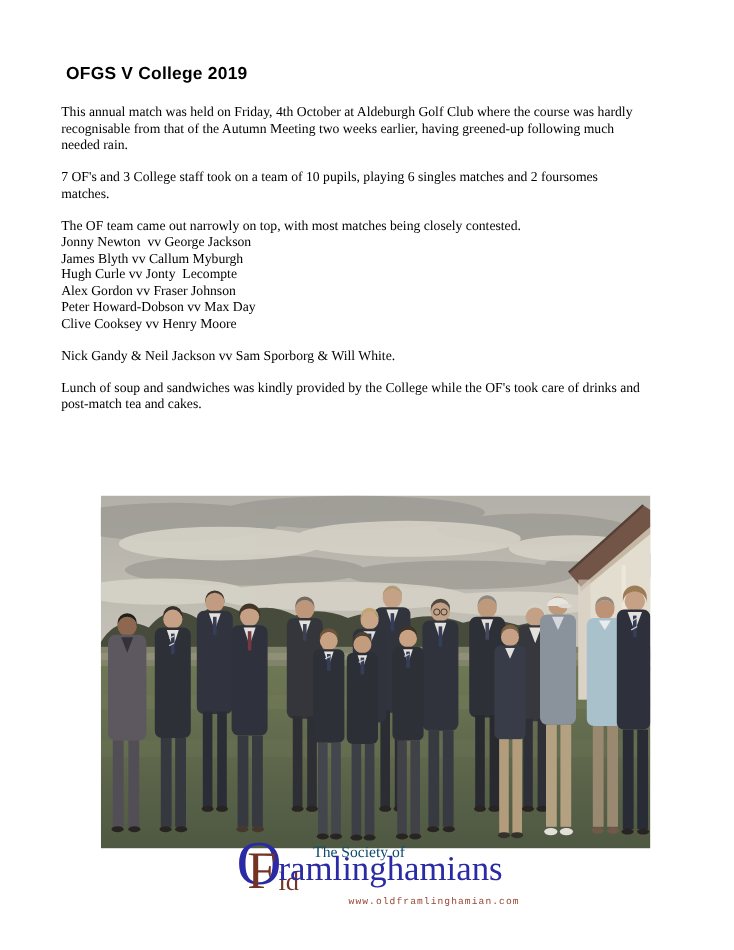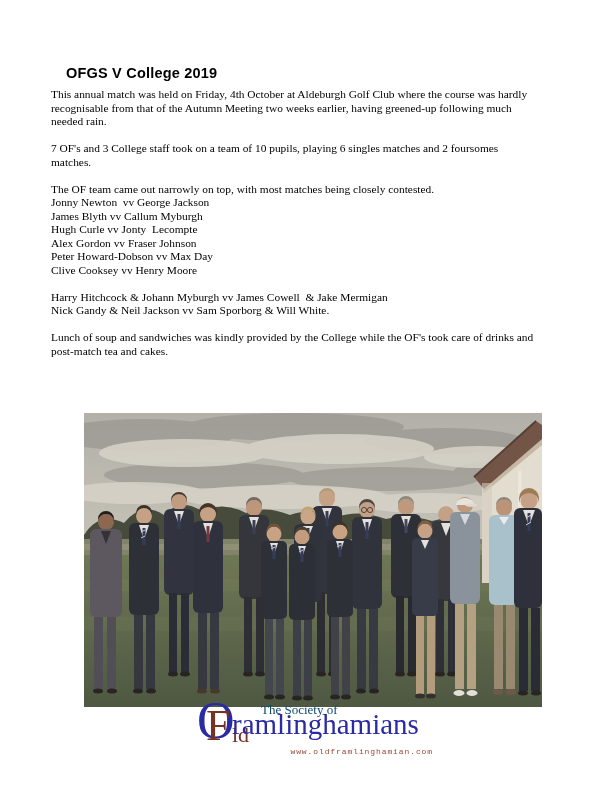--- a/index.html
+++ b/index.html
@@ -1,21 +1,21 @@
 <!DOCTYPE html>
 <html><head>
 <meta charset="utf-8">
 <style>
   html,body{margin:0;padding:0;background:#ffffff;}
   .page{
     position:relative;width:612px;height:792px;background:#ffffff;
     font-family:"Liberation Serif",serif;color:#000;overflow:hidden;
   }
   .doc-title{
-    position:absolute;left:51px;top:50px;margin:15px;
+    position:absolute;left:51px;top:50px;margin:4px;
     font-family:"Liberation Sans",sans-serif;font-weight:bold;
     font-size:14.5px;letter-spacing:.2px;color:#000;
   }
   .body-text{
     position:absolute;left:51px;top:88px;width:520px;
     font-size:11.4px;line-height:13.5px;
   }
   .para{margin:0 0 13.5px 0;}
   .ln{display:block;white-space:pre;}
   .photo{
@@ -58,21 +58,20 @@
     <p class="para">
       <span class="ln">The OF team came out narrowly on top, with most matches being closely contested.</span>
       <span class="ln">Jonny Newton  vv George Jackson</span>
       <span class="ln">James Blyth vv Callum Myburgh</span>
       <span class="ln">Hugh Curle vv Jonty  Lecompte</span>
       <span class="ln">Alex Gordon vv Fraser Johnson</span>
       <span class="ln">Peter Howard-Dobson vv Max Day</span>
       <span class="ln">Clive Cooksey vv Henry Moore</span>
     </p>
     <p class="para">
-      <span class="ln">Harry Hitchcock &amp; Johann Myburgh vv James Cowell  &amp; Jake Mermigan</span>
       <span class="ln">Nick Gandy &amp; Neil Jackson vv Sam Sporborg &amp; Will White.</span>
     </p>
     <p class="para">
       <span class="ln">Lunch of soup and sandwiches was kindly provided by the College while the OF's took care of drinks and</span>
       <span class="ln">post-match tea and cakes.</span>
     </p>
   </div>
 
   <figure class="photo" aria-label="Group photograph of the OF and College golf teams standing on the course at Aldeburgh Golf Club under a cloudy sky, clubhouse at right">
     <svg viewBox="0 0 458 294" width="458" height="294" xmlns="http://www.w3.org/2000/svg">

